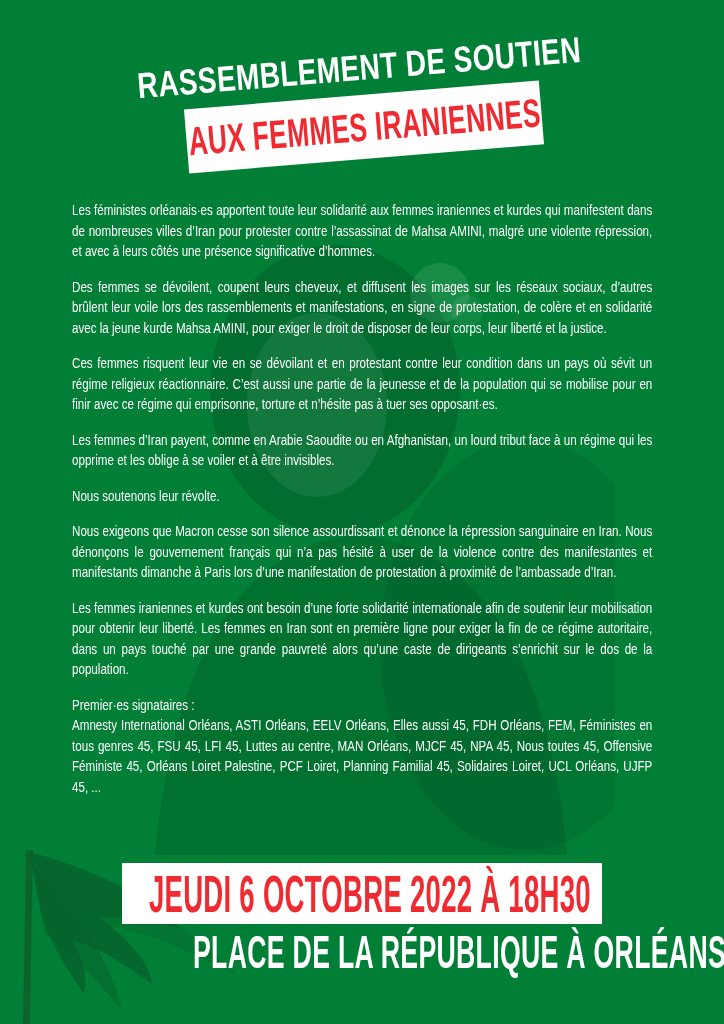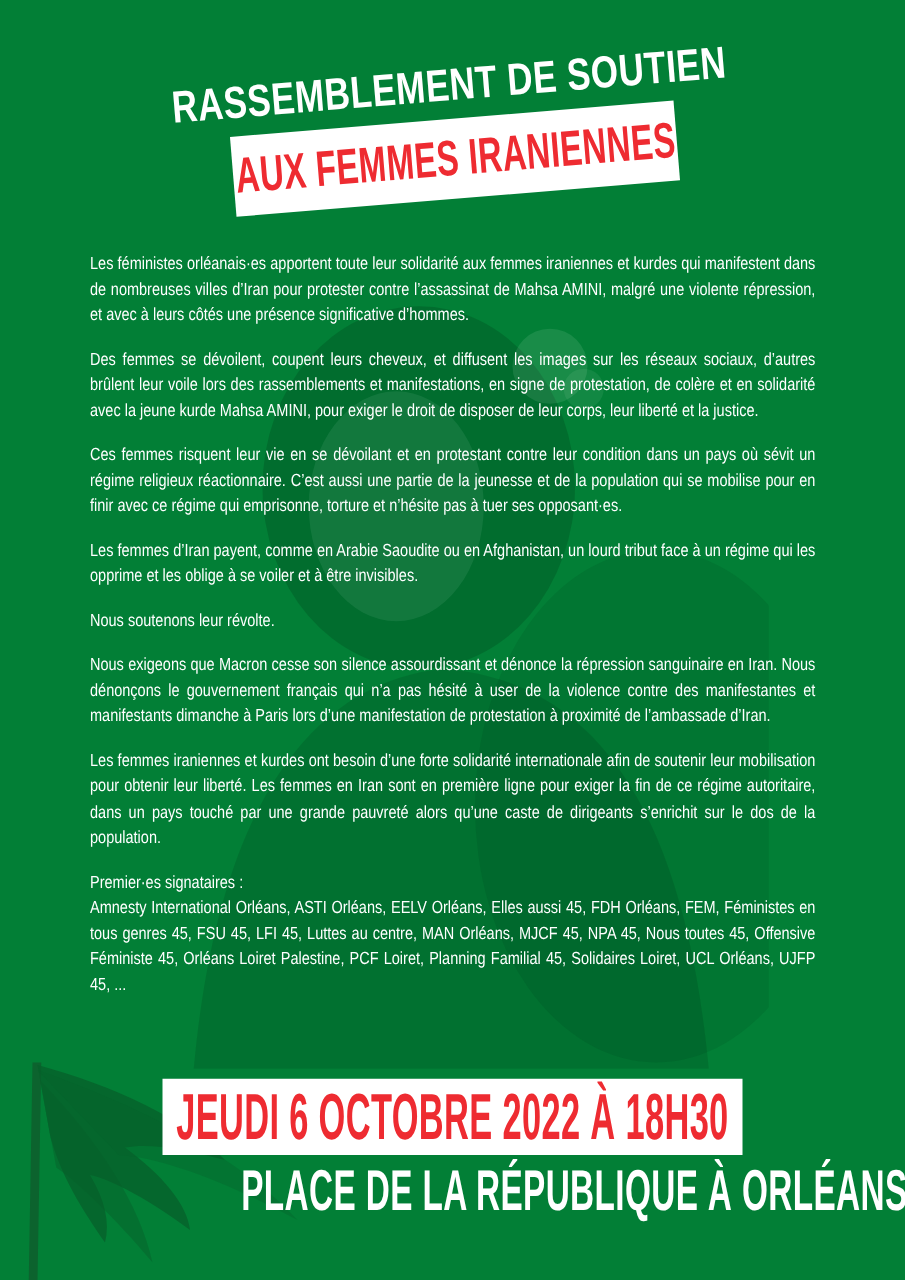--- a/index.html
+++ b/index.html
@@ -53,20 +53,21 @@
   }
   .body-column p{margin:0 0 15px;}
   .body-column p:last-child{margin-bottom:0;}
 
   
   .date-box{
     position:absolute;top:863px;left:50%;transform:translateX(-50%);
     width:464px;height:61px;background:#FFFFFF;
     display:flex;align-items:center;justify-content:center;
     overflow:visible;
+    padding-left:16px;
   }
   .date-box .cond{
     display:inline-block;white-space:nowrap;
     transform:scaleX(0.53);transform-origin:center;
     font-weight:bold;font-size:52px;line-height:1;
     color:#EE2B31;letter-spacing:0.5px;
   }
   .place-line{
     position:absolute;top:929px;left:0;right:14px;text-align:left;line-height:1;
   }

